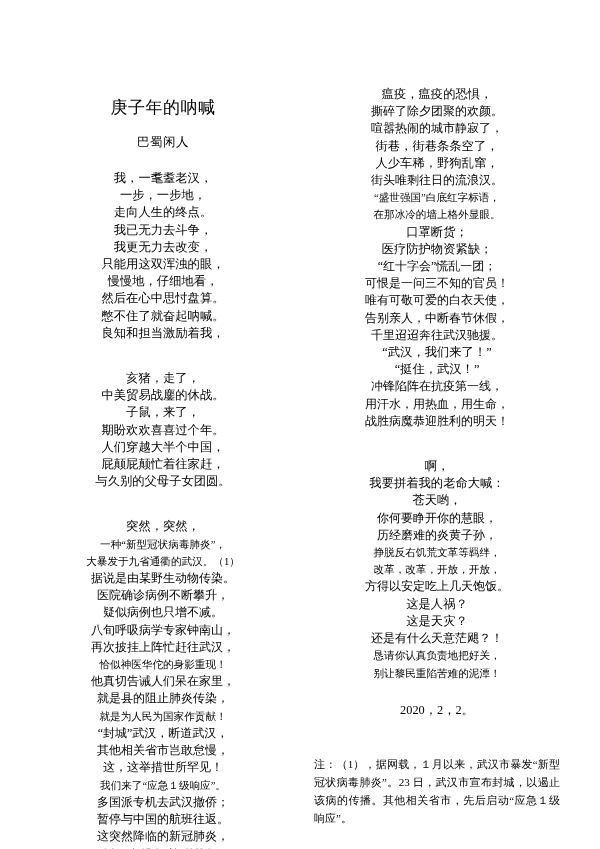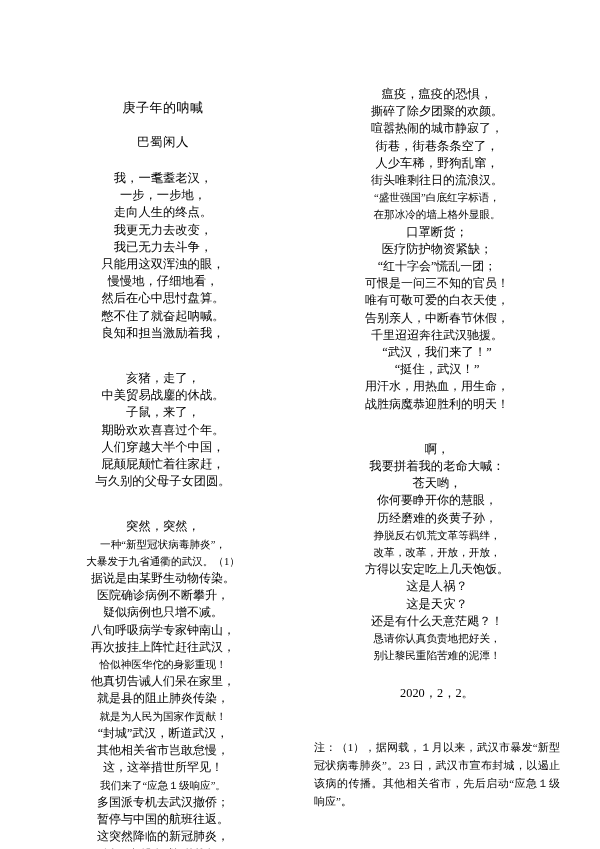--- a/index.html
+++ b/index.html
@@ -33,21 +33,21 @@
     box-sizing: border-box;
   }
   .col-left {
     padding-top: 36px;
   }
   .col-right {
     padding-top: 0px;
   }
   .title {
     text-align: center;
-    font-size: 13px;
+    font-size: 17px;
     line-height: 28px;
     letter-spacing: 0.5px;
   }
   .author {
     text-align: center;
     font-size: 12.5px;
     line-height: 28px;
     margin-top: 6px;
     letter-spacing: 0.5px;
   }
@@ -93,22 +93,22 @@
   <div class="columns">
 
     <div class="col col-left">
       <div class="title">庚子年的呐喊</div>
       <div class="author">巴蜀闲人</div>
 
       <div class="stanza first">
         <div class="line">我，一耄耋老汉，</div>
         <div class="line">一步，一步地，</div>
         <div class="line">走向人生的终点。</div>
+        <div class="line">我已无力去斗争，</div>
         <div class="line">我更无力去改变，</div>
-        <div class="line">我已无力去斗争，</div>
         <div class="line">只能用这双浑浊的眼，</div>
         <div class="line">慢慢地，仔细地看，</div>
         <div class="line">然后在心中思忖盘算。</div>
         <div class="line">憋不住了就奋起呐喊。</div>
         <div class="line">良知和担当激励着我，</div>
       </div>
 
       <div class="stanza">
         <div class="line">亥猪，走了，</div>
         <div class="line">中美贸易战鏖的休战。</div>
@@ -156,20 +156,21 @@
         <div class="line xwide">在那冰冷的墙上格外显眼。</div>
         <div class="line">口罩断货；</div>
         <div class="line">医疗防护物资紧缺；</div>
         <div class="line wide">“红十字会”慌乱一团；</div>
         <div class="line wide">可恨是一问三不知的官员！</div>
         <div class="line wide">唯有可敬可爱的白衣天使，</div>
         <div class="line wide">告别亲人，中断春节休假，</div>
         <div class="line wide">千里迢迢奔往武汉驰援。</div>
         <div class="line">“武汉，我们来了！”</div>
         <div class="line">“挺住，武汉！”</div>
+        <div class="line wide">冲锋陷阵在抗疫第一线，</div>
         <div class="line wide">用汗水，用热血，用生命，</div>
         <div class="line wide">战胜病魔恭迎胜利的明天！</div>
       </div>
 
       <div class="stanza">
         <div class="line">啊，</div>
         <div class="line">我要拼着我的老命大喊：</div>
         <div class="line">苍天哟，</div>
         <div class="line wide">你何要睁开你的慧眼，</div>
         <div class="line wide">历经磨难的炎黄子孙，</div>

